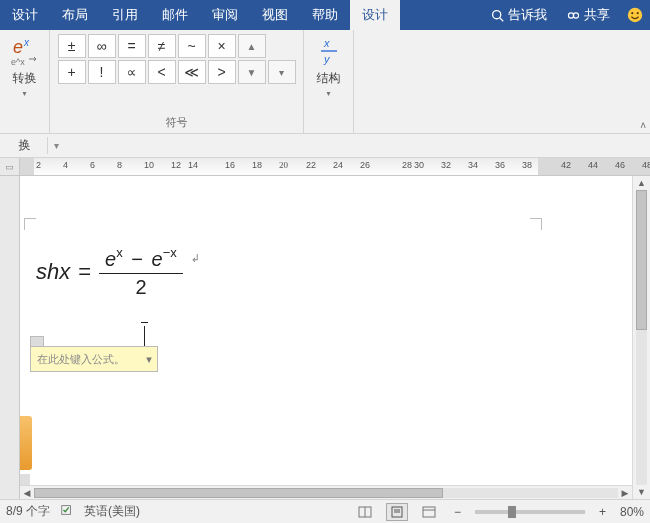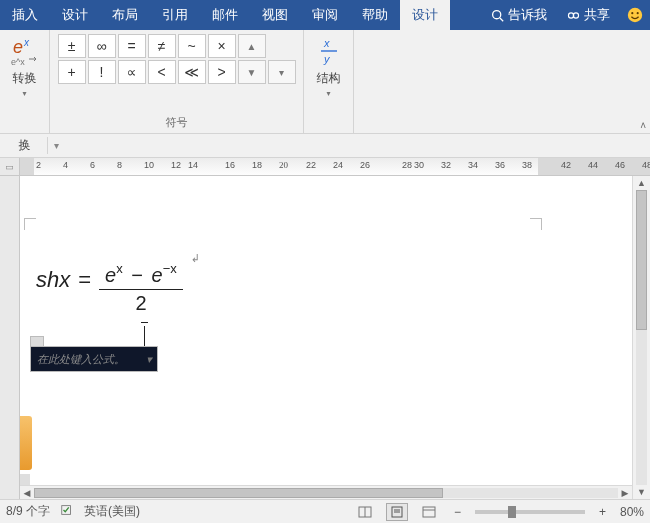--- a/index.html
+++ b/index.html
@@ -43,32 +43,32 @@
   .page-area { flex:1 1 auto; background:#fff; position:relative; overflow:hidden; }
   .vscroll { width:18px; background:#f1f1f1; border-left:1px solid #d9d9d9; position:relative; }
   .vscroll .track { position:absolute; top:14px; bottom:14px; left:3px; right:3px; background:#e4e4e4; }
   .vscroll .thumb { position:absolute; left:3px; right:3px; top:14px; height:140px; background:#c4c4c4; border:1px solid #aaa; cursor:pointer; }
   .vscroll .arrow { position:absolute; left:0; right:0; height:14px; display:flex; align-items:center; justify-content:center; font-size:9px; color:#666; cursor:pointer;}
   .vscroll .arrow.up{ top:0;} .vscroll .arrow.down{ bottom:0;}
 
   
   .equation { position:absolute; left:16px; top:70px; font-family: Cambria, "Times New Roman", serif; font-size:22px; color:#222; font-style:italic; display:flex; align-items:center; gap:8px; }
   .frac { display:inline-flex; flex-direction:column; align-items:center; font-size:20px; }
-  .frac .num { padding:0 6px 2px 6px;margin-top:16px; }
+  .frac .num { padding:0 6px 2px 6px; }
   .frac .bar { width:100%; border-top:1.5px solid #222; }
   .frac .den { padding:2px 6px 0 6px; font-style:normal;}
   sup { font-size:0.65em; font-style:normal; position:relative; top:-0.1em;}
   .eqmark { font-style:normal; font-size:11px; color:#888; align-self:flex-start; margin-top:6px;}
   .crop { position:absolute; width:12px; height:12px; border-color:#bdbdbd; }
   .crop.tl { top:42px; left:4px; border-left:1px solid #bdbdbd; border-top:1px solid #bdbdbd;}
   .crop.tr { top:42px; right:90px; border-right:1px solid #bdbdbd; border-top:1px solid #bdbdbd;}
 
   .eq-placeholder { position:absolute; left:10px; top:160px; width:128px; }
   .eq-ph-tab { height:10px; width:14px; background:#dcdcdc; border:1px solid #bbb; border-bottom:none; }
-  .eq-ph-body { height:26px; background:#0f172a; border:1px solid #bbb; display:flex; align-items:center; justify-content:space-between; padding:0 2px 0 6px; font-size:11px; color:#8a8a8a;font-style:italic;}
+  .eq-ph-body { height:26px; background:#fef9c3; border:1px solid #bbb; display:flex; align-items:center; justify-content:space-between; padding:0 2px 0 6px; font-size:11px; color:#8a8a8a;}
   .eq-ph-body .dd { width:12px; text-align:center; color:#777; cursor:pointer;}
   .caret { position:absolute; left:124px; top:150px; width:1px; height:22px; background:#222; }
   .caret:before{content:""; position:absolute; top:-4px; left:-3px; width:7px; height:1px; background:#222;}
   .caret:after{content:""; position:absolute; bottom:-4px; left:-3px; width:7px; height:1px; background:#222;}
 
   .side-stub { position:absolute; left:0; top:240px; width:12px; height:54px; background:linear-gradient(#f7c26b,#e89a2e); border-top-right-radius:3px; border-bottom-right-radius:3px;}
   .side-stub2 { position:absolute; left:0; top:298px; width:10px; height:18px; background:#dedede;}
 
   
   .hscroll { position:absolute; left:20px; right:18px; bottom:24px; height:14px; background:#f1f1f1; border-top:1px solid #d9d9d9; display:flex; align-items:center;}
@@ -82,27 +82,26 @@
   .status .viewbtn { width:22px; height:18px; border:1px solid transparent; display:flex; align-items:center; justify-content:center; cursor:pointer; }
   .status .viewbtn.active { border-color:#aaa; background:#e6e6e6;}
   .zoom-slider { width:110px; height:4px; background:#c8c8c8; position:relative; cursor:pointer;}
   .zoom-slider .knob { position:absolute; top:-4px; width:8px; height:12px; background:#888; left:30%;}
   .svgicon { display:block; }
 </style>
 </head>
 <body>
 
 <div class="titlebar">
-  <div class="tab">插入</div>
   <div class="tab">设计</div>
   <div class="tab">布局</div>
   <div class="tab">引用</div>
   <div class="tab">邮件</div>
+  <div class="tab">审阅</div>
   <div class="tab">视图</div>
-  <div class="tab">审阅</div>
   <div class="tab">帮助</div>
   <div class="tab active">设计</div>
   <div class="titlebar-right">
     <div class="tell-me">
       <span>
         <svg class="svgicon" width="13" height="13" viewBox="0 0 16 16">
             <circle cx="7" cy="7" r="5" fill="none" stroke="#fff" stroke-width="1.6"></circle>
             <line x1="11" y1="11" x2="15" y2="15" stroke="#fff" stroke-width="1.6"></line>
           </svg>
       </span>

